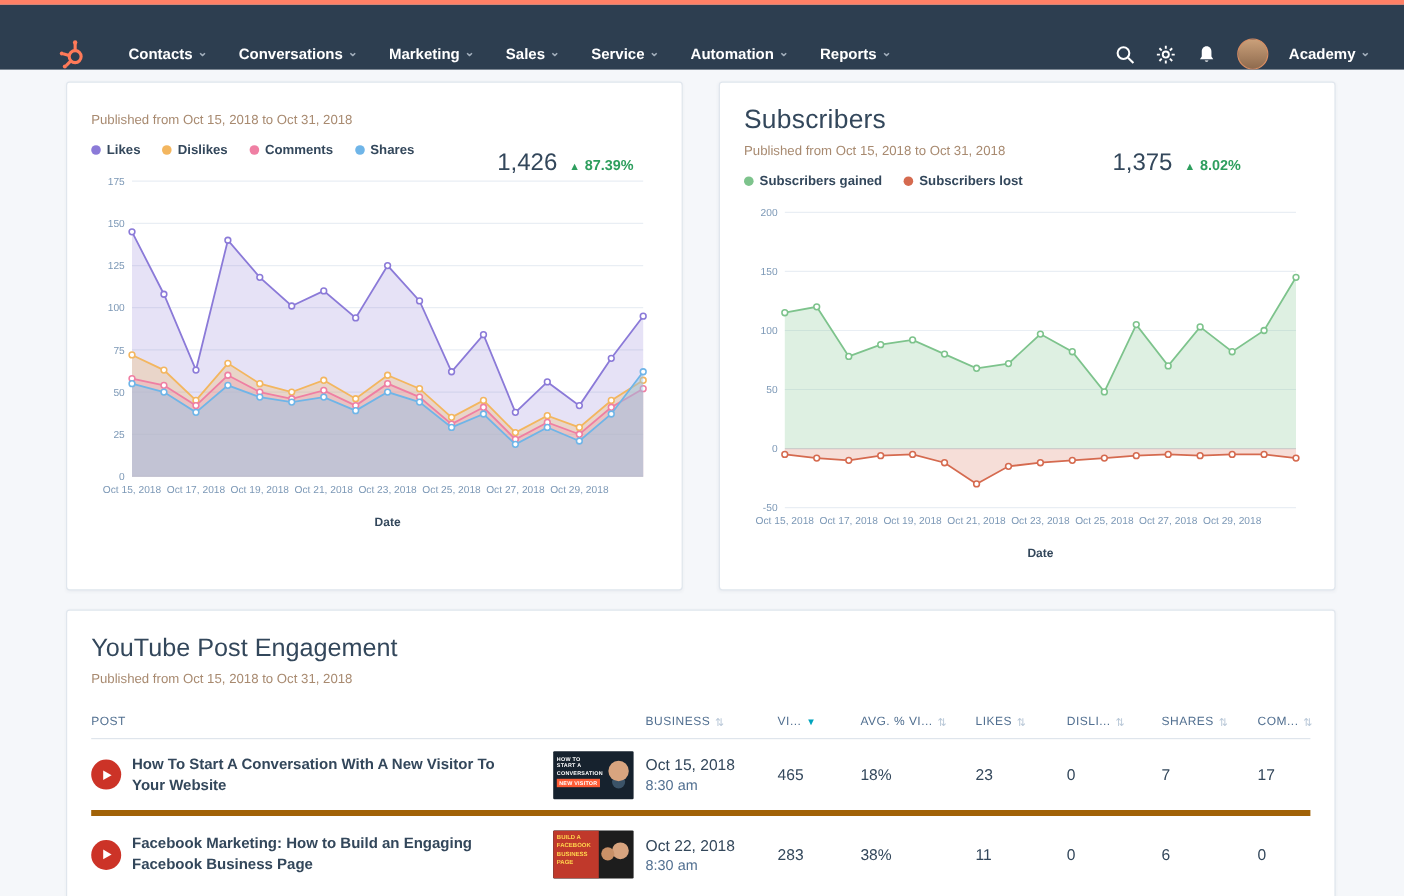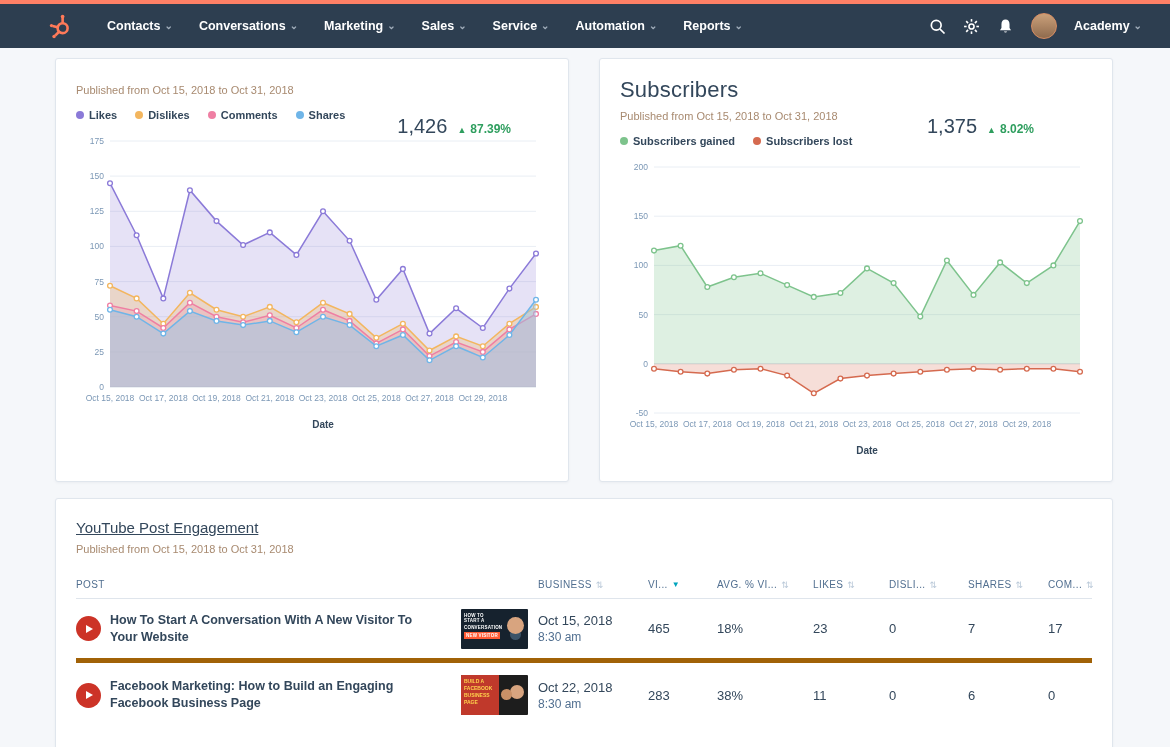--- a/index.html
+++ b/index.html
@@ -1,54 +1,54 @@
 <!DOCTYPE html>
 <html><head>
 <meta charset="utf-8">
 <style>
   * { box-sizing: border-box; margin: 0; padding: 0; }
   html,body { width:1170px; height:747px; overflow:hidden; }
   body { font-family:"Liberation Sans", sans-serif; background:#f5f7fa; color:#33475b; }
 
   
   .topstrip { height:4px; background:#ff8066; }
-  .navbar { height:44px; background:#2d3e50; display:flex; align-items:center; justify-content:space-between; padding:0 28px 0 48px; }
+  .navbar { height:54px; background:#2d3e50; display:flex; align-items:flex-end; justify-content:space-between; padding:0 28px 0 48px; }
   .nav-left { display:flex; align-items:center; gap:14px; }
   .logo { display:inline-flex; margin-right:6px; }
   .nav-menu { list-style:none; display:flex; align-items:center; }
   .nav-menu li { color:#fff; font-size:12.5px; font-weight:600; padding:0 13px; cursor:pointer; display:flex; align-items:center; gap:4px; white-space:nowrap; }
   .chev { font-size:10px; opacity:.75; color:#cbd6e2; line-height:1; }
   .nav-right { display:flex; align-items:center; gap:17px; }
   .nav-icon { display:inline-flex; cursor:pointer; }
   .avatar { width:26px; height:26px; border-radius:50%; background:linear-gradient(#caa07a,#8f6b4e); border:1px solid #d98e63; display:inline-block; }
   .academy { color:#fff; font-size:12.5px; font-weight:600; display:flex; align-items:center; gap:4px; cursor:pointer; }
 
   
   .content { padding:10px 57px 0 55px; }
   .cards-row { display:flex; gap:30px; }
   .card { background:#fff; border:1px solid #e0e6ed; border-radius:3px; box-shadow:0 1px 3px rgba(45,62,80,.05); position:relative; }
   .chart-card { width:514px; height:424px; padding:18px 20px; }
   .card-title { font-size:22px; font-weight:400; color:#33475b; letter-spacing:.2px; }
   .card-subtitle { margin-top:7px; font-size:11px; color:#a88a70; }
-  .metric { position:absolute; top:56px; right:57px; display:flex; align-items:baseline; gap:10px; }
+  .metric { position:absolute; top:56px; right:40px; display:flex; align-items:baseline; gap:10px; }
   .metric-r2 { right:78px; }
   .metric-value { font-size:20px; color:#33475b; }
   .delta { font-size:12px; font-weight:700; color:#2e9e5e; display:flex; align-items:baseline; gap:4px; }
   .tri { font-size:9px; }
   .legend { margin-top:13px; display:flex; align-items:center; gap:18px; }
   .legend-item { display:flex; align-items:center; gap:5px; cursor:pointer; }
   .legend-dot { width:8px; height:8px; border-radius:50%; display:inline-block; }
   .legend-item span:last-child { font-size:11px; font-weight:700; color:#33475b; }
   .chart { margin-top:12px; display:block; }
   .chart .tick { font-size:8.5px; fill:#7c98b6; font-family:"Liberation Sans",sans-serif; }
   .chart .xlab { font-size:10px; font-weight:700; fill:#33475b; font-family:"Liberation Sans",sans-serif; }
 
   
   .table-card { margin-top:16px; padding:20px 20px 0 20px; min-height:252px; }
-  .table-title { font-size:15px; font-weight:400; color:#33475b;text-decoration:underline; }
+  .table-title { font-size:21px; font-weight:400; color:#33475b; }
   .table { margin-top:16px; }
   .thead, .trow { display:grid; grid-template-columns:462px 110px 69px 96px 76px 79px 80px 1fr; align-items:center; }
   .thead { height:28px; border-bottom:1px solid #dfe5ec; }
   .th { font-size:10px; font-weight:400; color:#516f90; letter-spacing:.4px; display:flex; align-items:center; gap:4px; cursor:pointer; white-space:nowrap; }
   .sort { font-size:9px; color:#b9c8d8; }
   .sort.active { color:#00a4bd; font-size:8px; }
   .trow { height:64px; border-bottom:5px solid #a16207; }
   .trow:last-child { border-bottom:none; }
   .post-cell { display:flex; align-items:center; gap:9px; padding-right:10px; }
   .yt-icon { width:25px; height:25px; border-radius:50%; background:#cc3327; display:inline-flex; align-items:center; justify-content:center; flex:none; }

